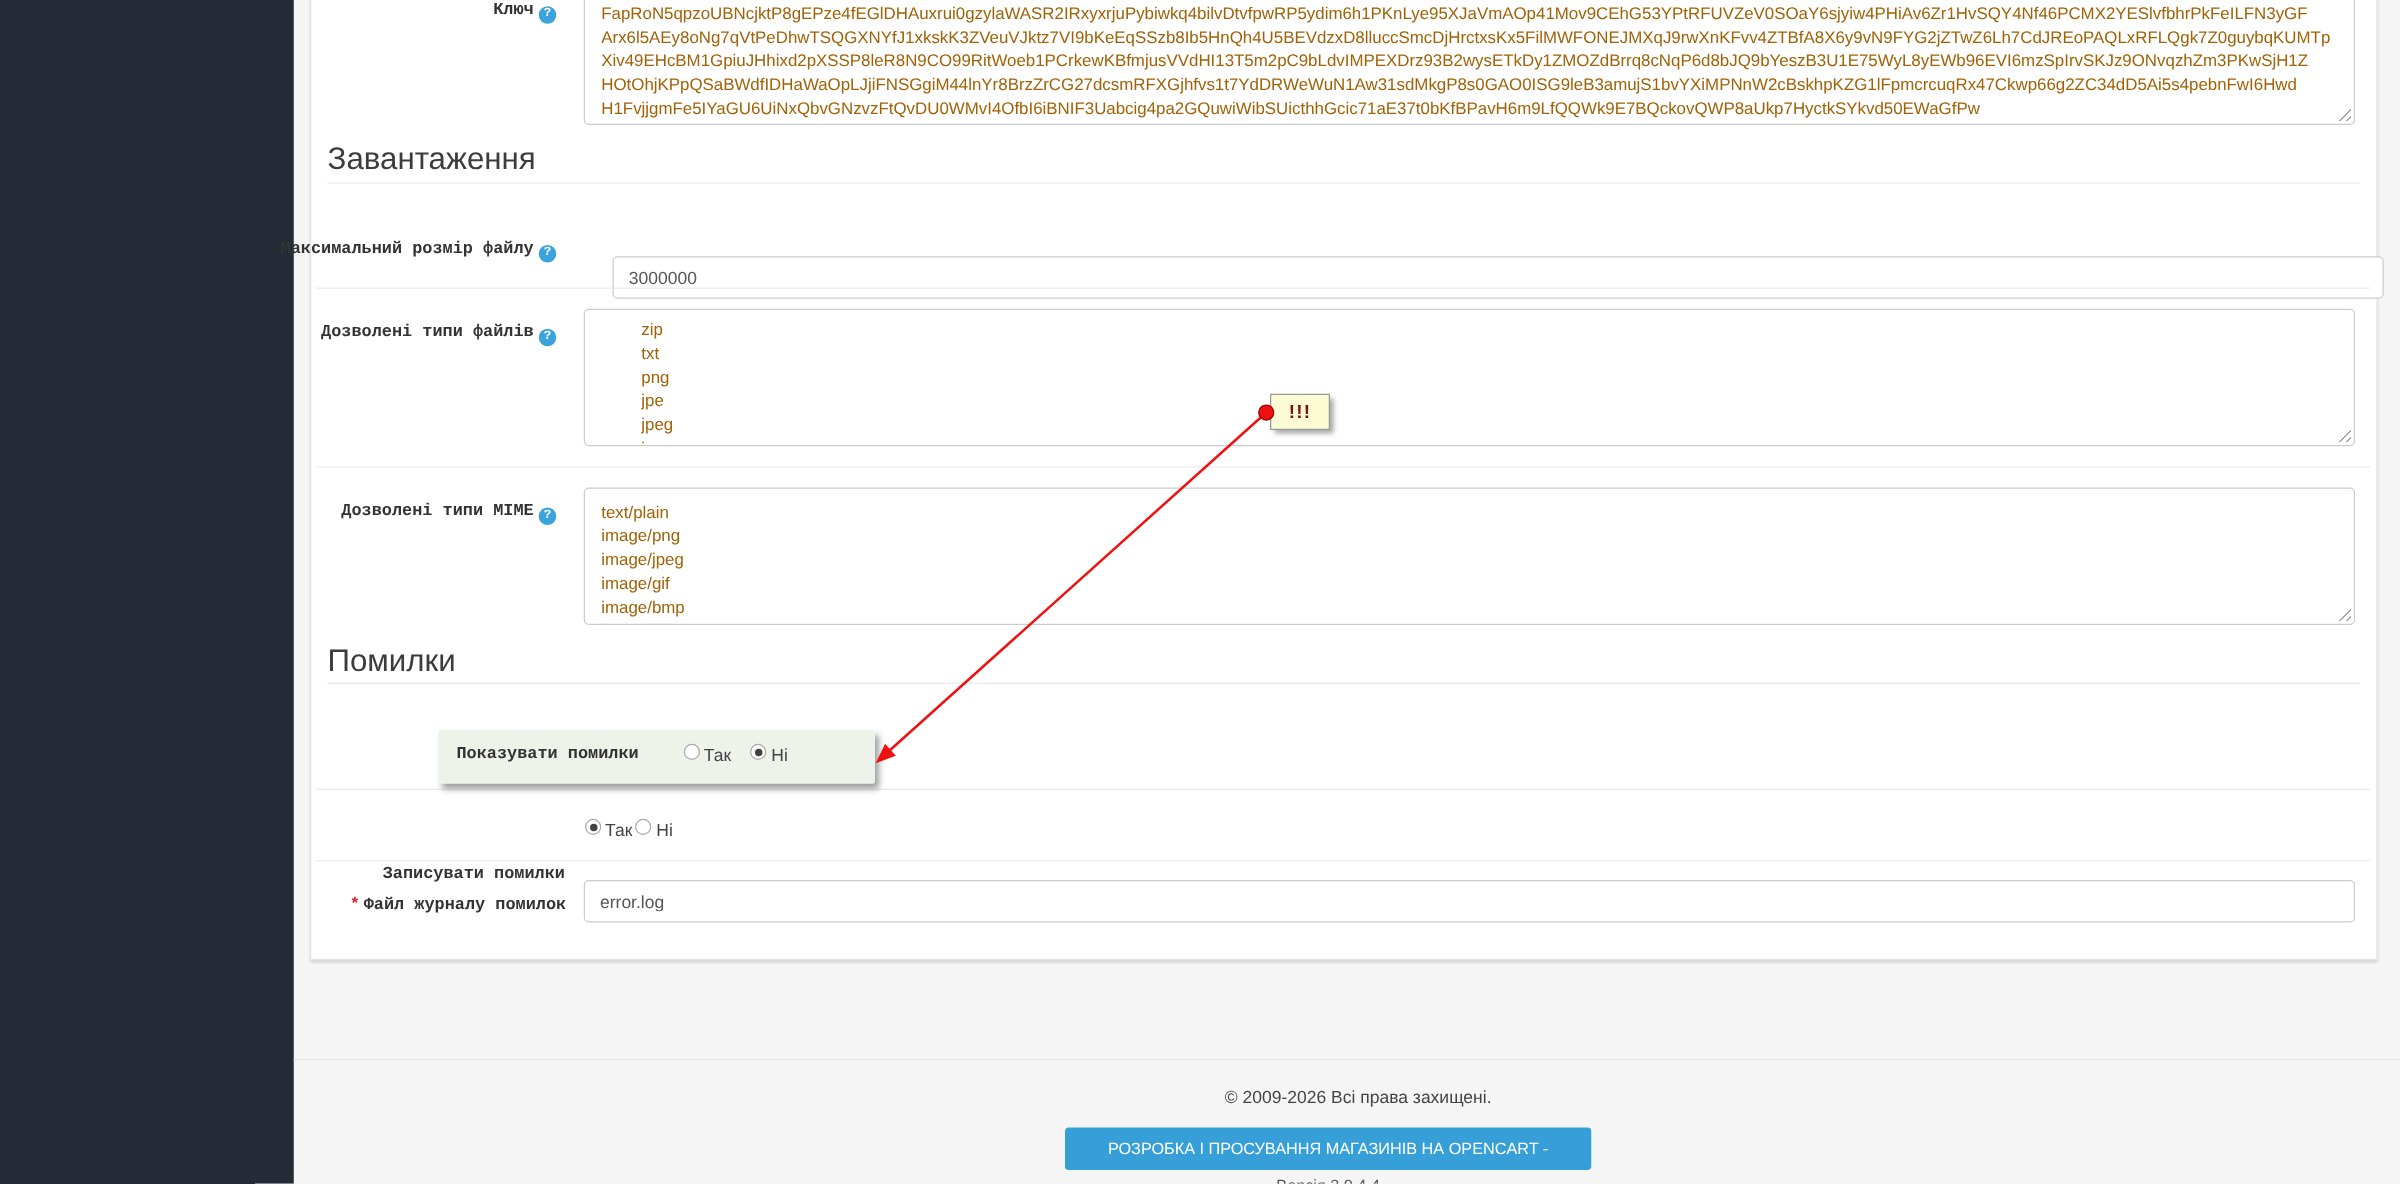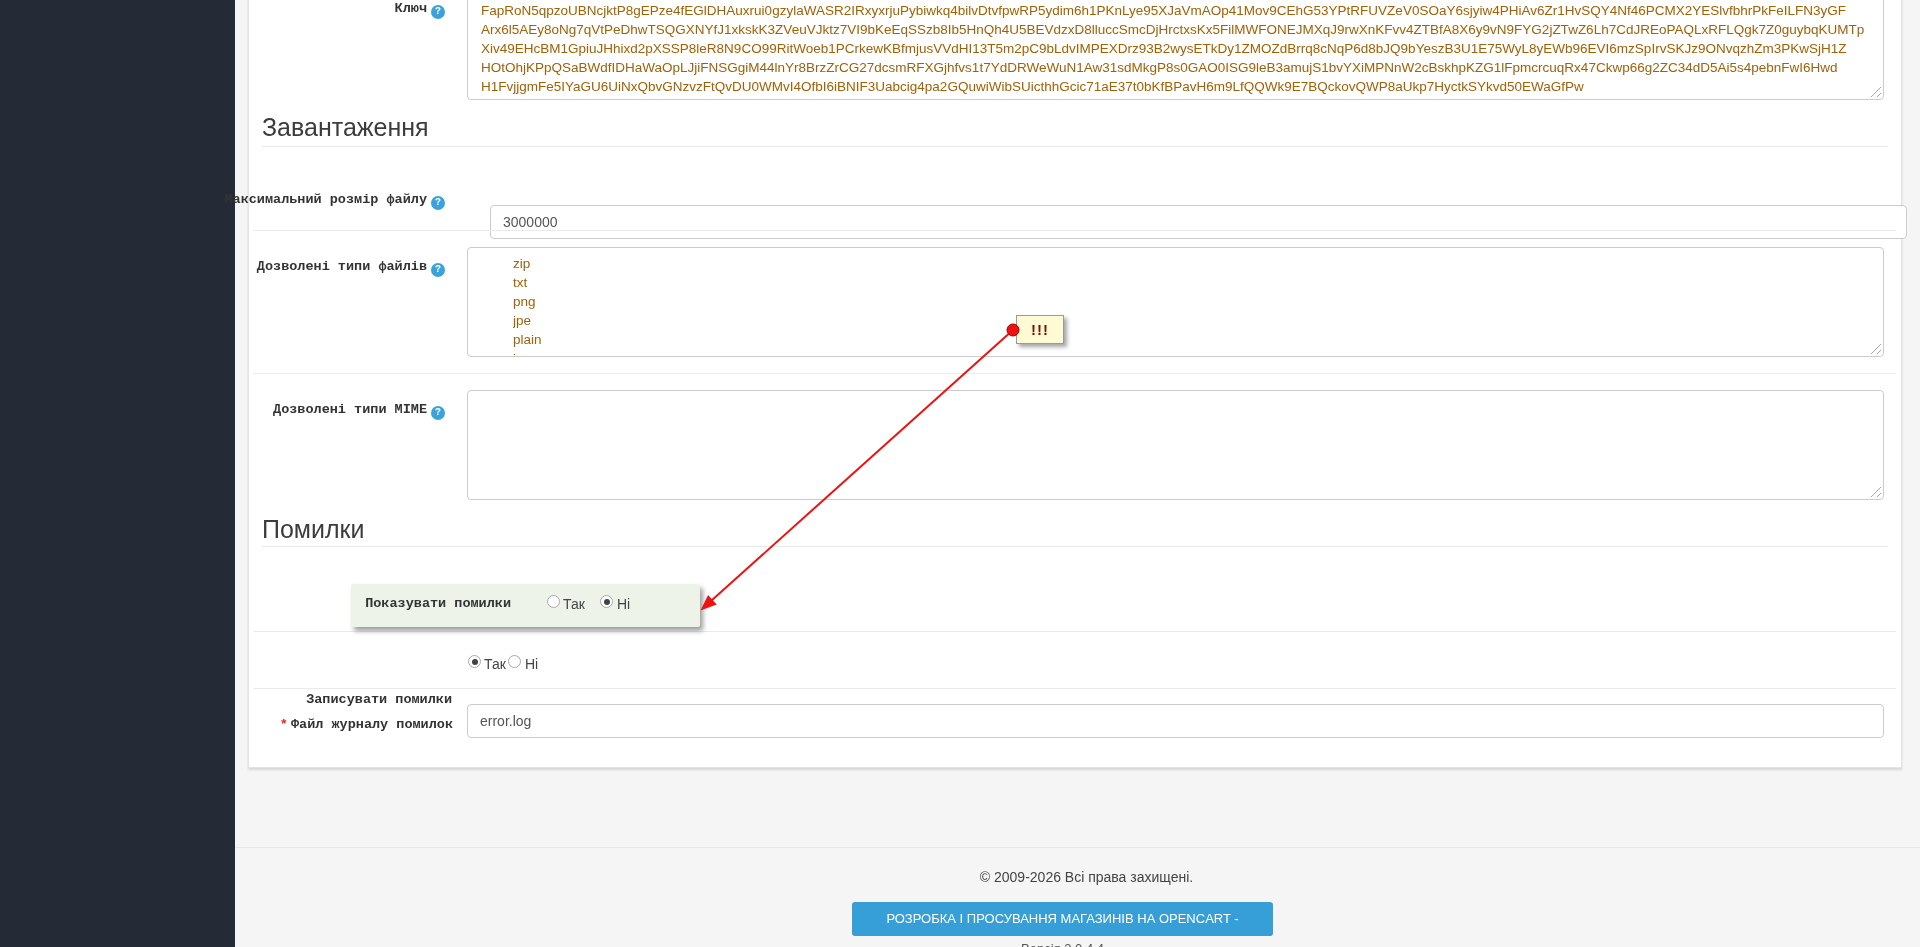--- a/index.html
+++ b/index.html
@@ -123,32 +123,40 @@
 
 <div class="abs field-label" style="left:160px; top:259px; width:285px;">
   <span>Дозволені типи файлів</span><span class="help-icon">?</span>
 </div>
 <div class="abs fake-textarea" style="left:467px; top:247px; width:1417px; height:110px;">
   <div class="ta-lines" style="top:6px; height:102px;margin-left:32px;">
     <div>zip</div>
     <div>txt</div>
     <div>png</div>
     <div>jpe</div>
-    <div>plain</div>
+    <div>jpeg</div>
     <div>jpg</div>
   </div>
   <div class="resize-handle"></div>
 </div>
 
 <div class="abs row-divider" style="left:253px; top:373px; width:1643px;"></div>
 
 <div class="abs field-label" style="left:160px; top:402px; width:285px;">
   <span>Дозволені типи MIME</span><span class="help-icon">?</span>
 </div>
 <div class="abs fake-textarea" style="left:467px; top:390px; width:1417px; height:110px;">
+  <div class="ta-lines" style="top:9px; height:99px;">
+    <div>text/plain</div>
+    <div>image/png</div>
+    <div>image/jpeg</div>
+    <div>image/gif</div>
+    <div>image/bmp</div>
+    <div>image/tiff</div>
+  </div>
   <div class="resize-handle"></div>
 </div>
 
 <div class="abs section-title" style="left:262px; top:515px;">Помилки</div>
 <div class="abs rule" style="left:262px; top:546px; width:1626px;"></div>
 
 <div class="abs row-divider" style="left:253px; top:631px; width:1643px;"></div>
 
 <div class="abs highlight-box" style="left:351px; top:584px; width:349px; height:43px;"></div>
 <div class="abs field-label" style="left:230px; top:596px; width:281px;">Показувати помилки</div>

